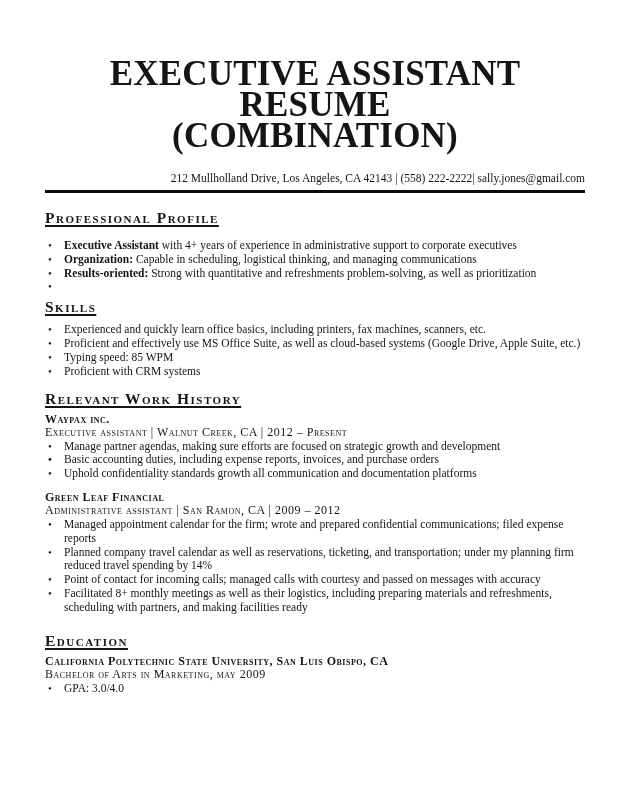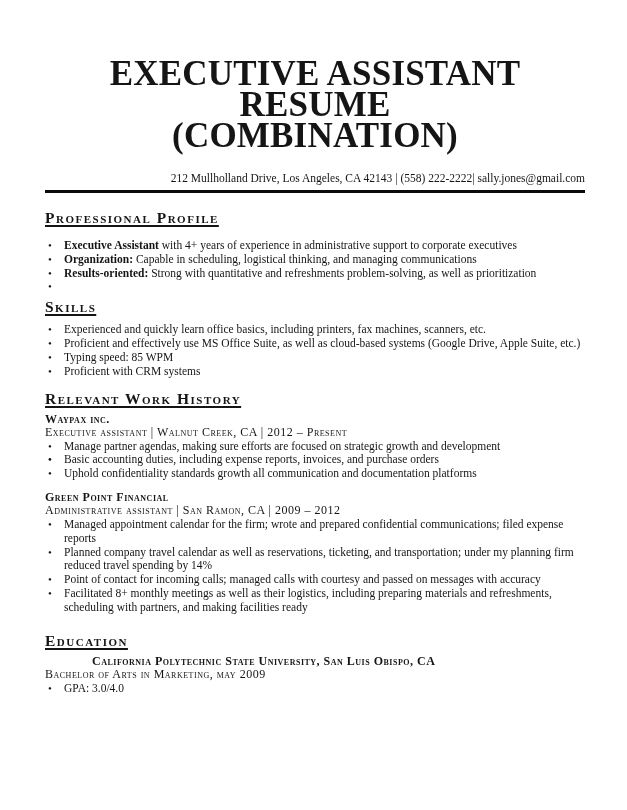--- a/index.html
+++ b/index.html
@@ -93,21 +93,21 @@
     font-variant: small-caps;
     letter-spacing: 0.5px;
     margin: 0;
   }
   .meta {
     font-size: 12px;
     line-height: 13px;
     font-variant: small-caps;
     letter-spacing: 0.5px;
   }
-  .edu-school { margin-top: 5px; margin-left: 47px; }
+  .edu-school { margin-top: 5px; }
 </style>
 </head>
 <body>
 
 <div class="page">
 
   <header>
     <h1 class="title">
       <span class="tl">EXECUTIVE ASSISTANT RESUME</span>
       <span class="tl">(COMBINATION)</span>
@@ -178,21 +178,21 @@
           <span class="tx">Basic accounting duties, including expense reports, invoices, and purchase orders</span>
         </li>
         <li>
           <span class="mk">•</span>
           <span class="tx">Uphold confidentiality standards growth all communication and documentation platforms</span>
         </li>
       </ul>
     </div>
 
     <div class="job job-next">
-      <h3 class="co">Green Point Financial</h3>
+      <h3 class="co">Green Leaf Financial</h3>
       <div class="meta">Administrative assistant | San Ramon, CA | 2009 – 2012</div>
       <ul class="bl">
         <li>
           <span class="mk">•</span>
           <span class="tx">Managed appointment calendar for the firm; wrote and prepared confidential communications; filed expense reports</span>
         </li>
         <li>
           <span class="mk">•</span>
           <span class="tx">Planned company travel calendar as well as reservations, ticketing, and transportation; under my planning firm reduced travel spending by 14%</span>
         </li>

